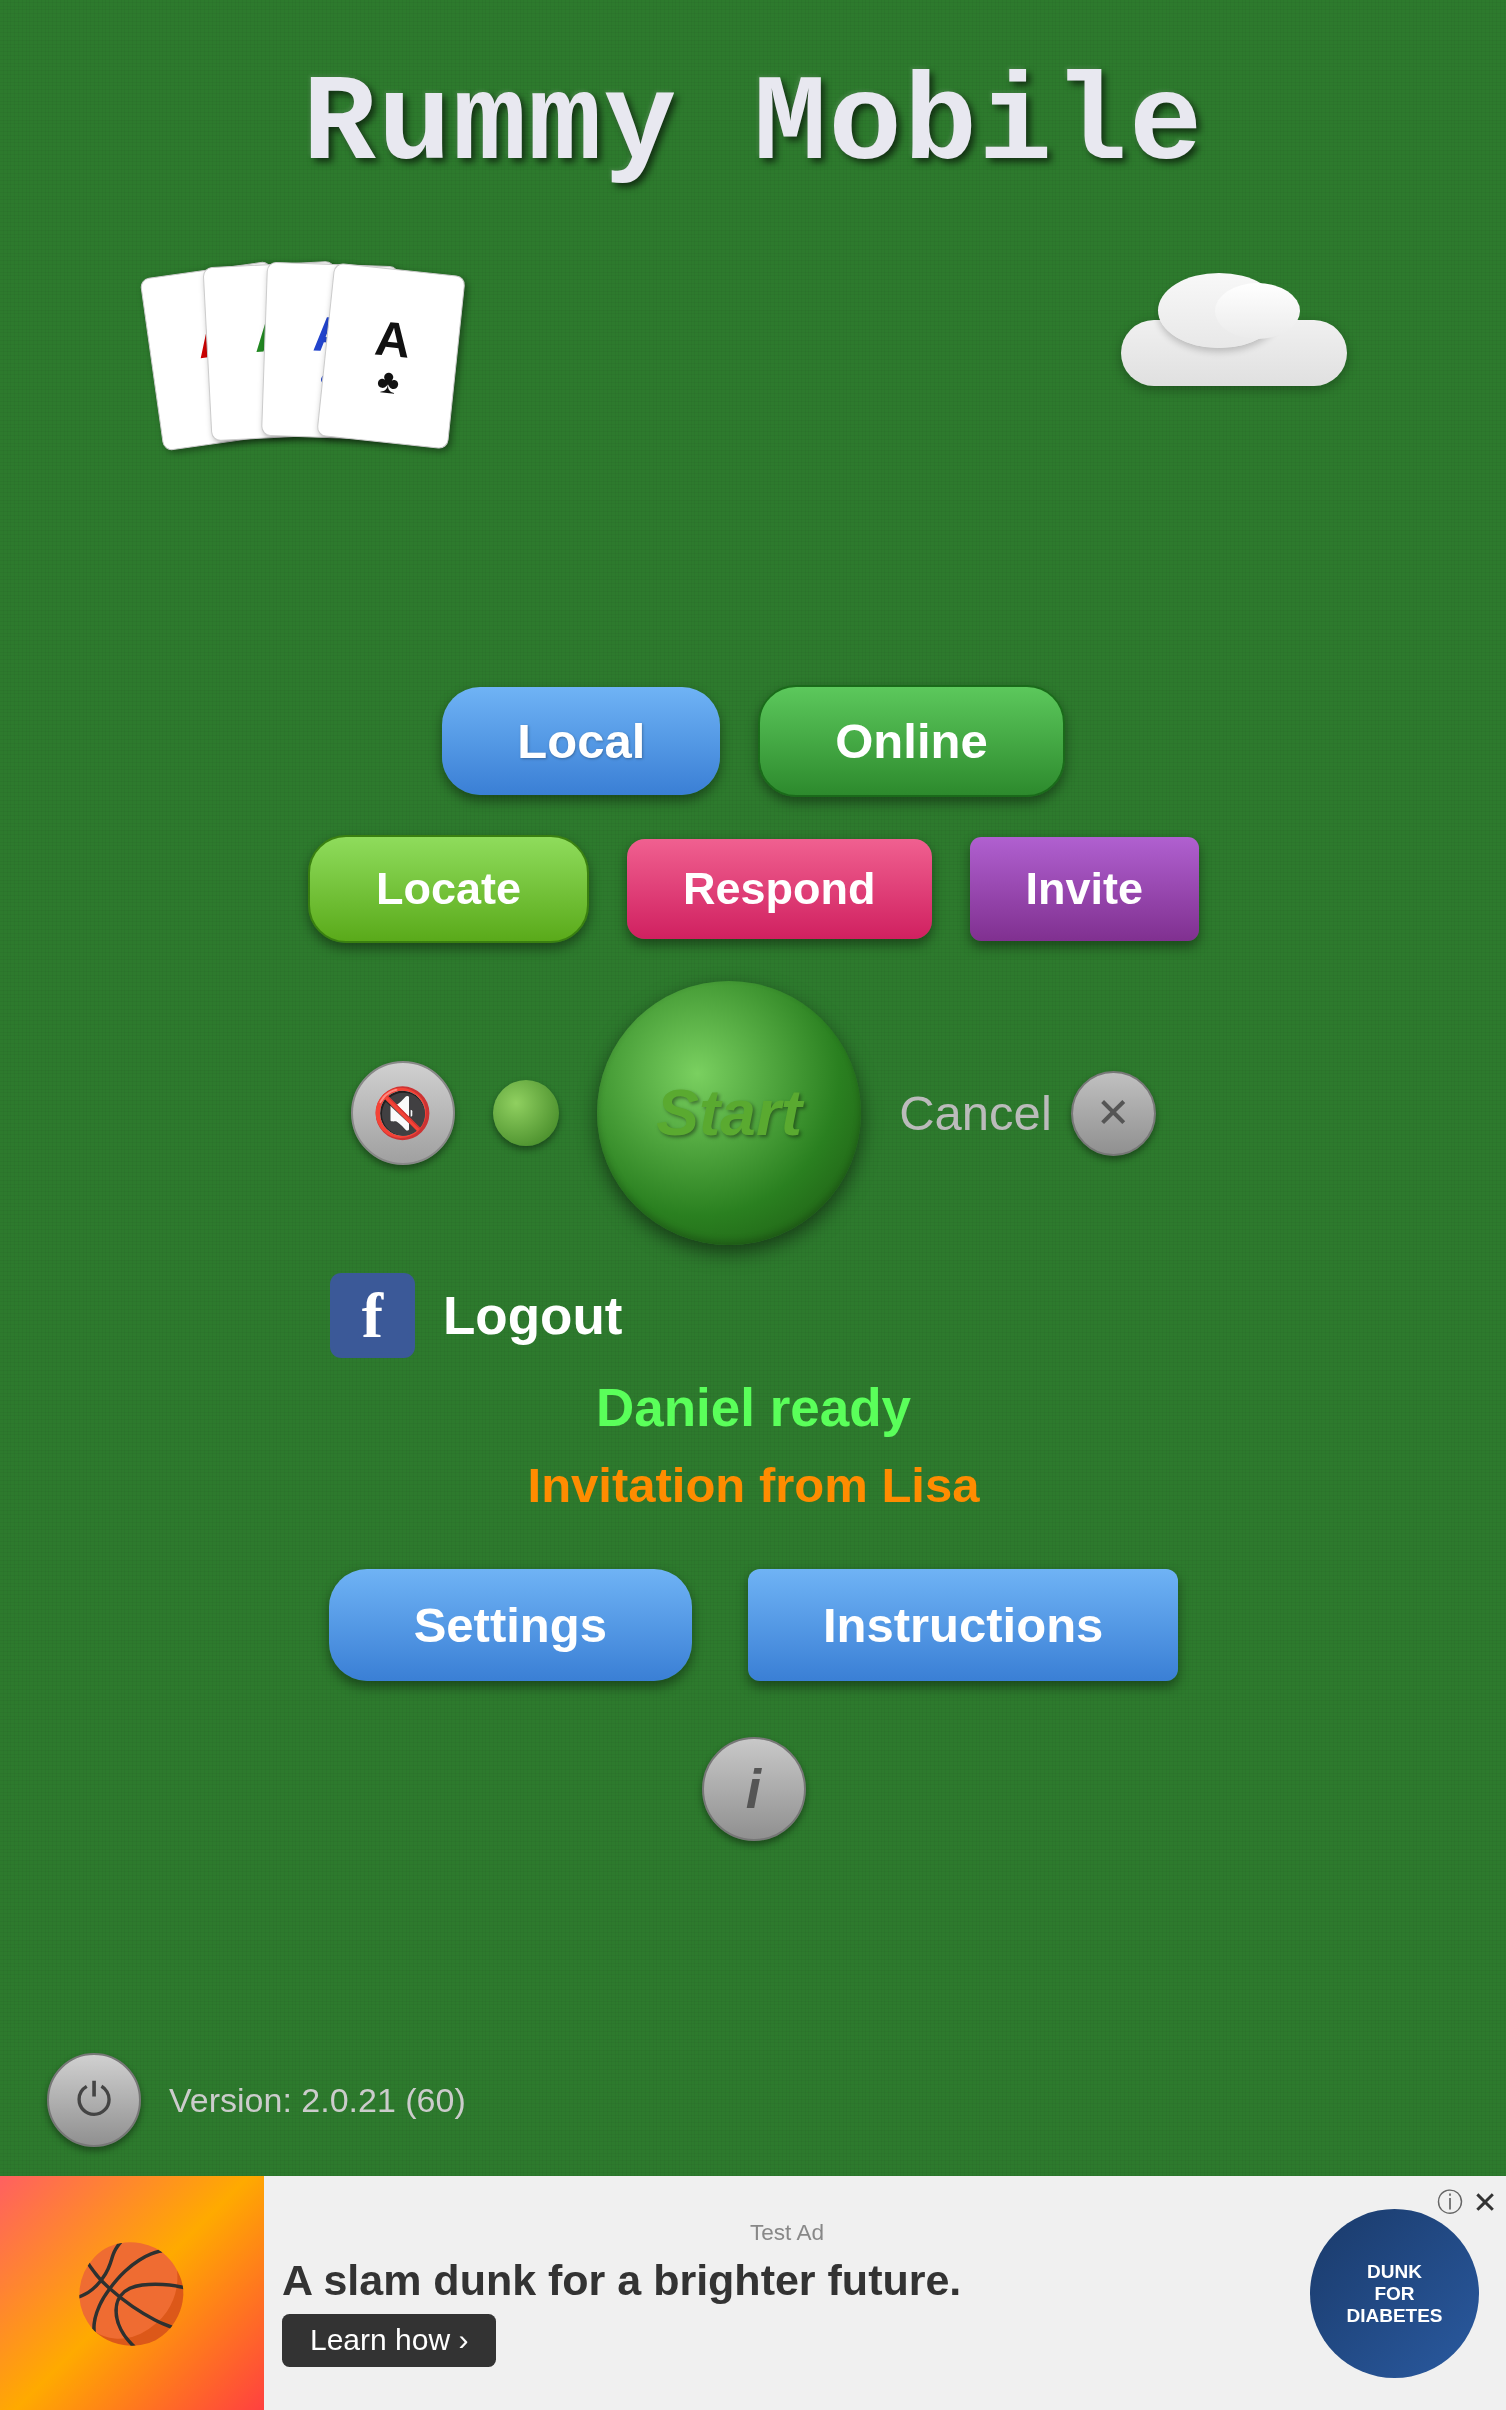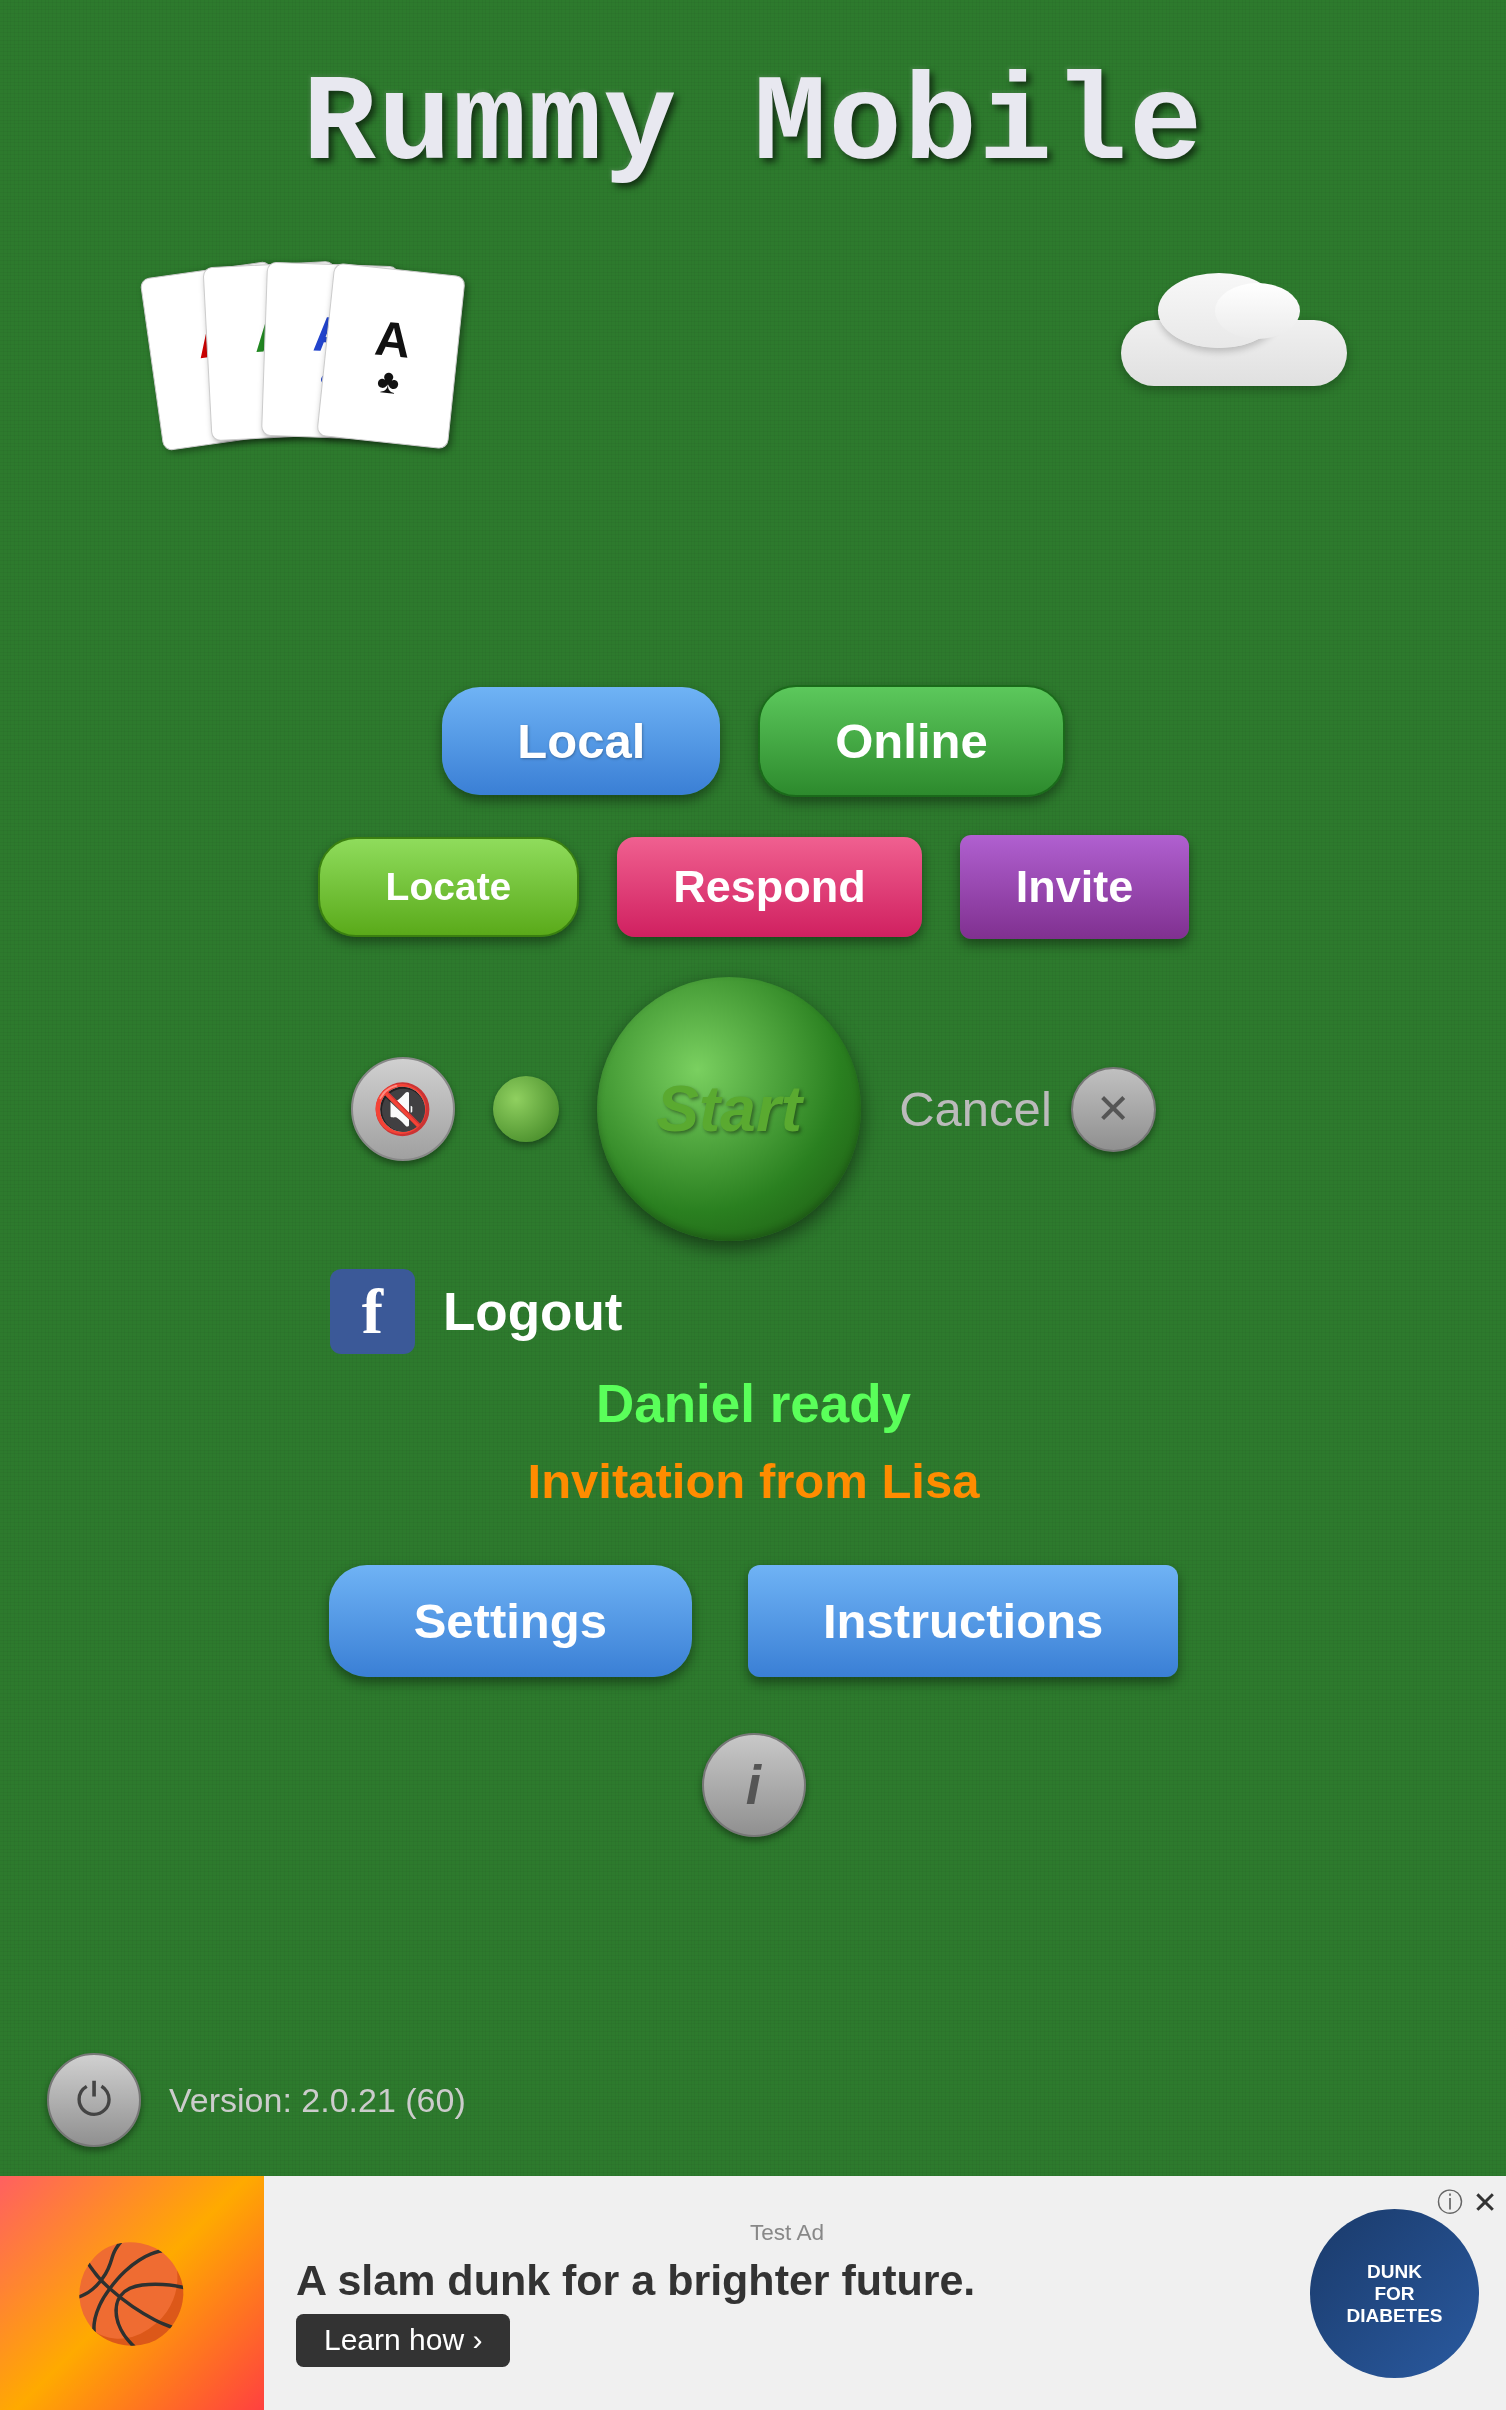--- a/index.html
+++ b/index.html
@@ -179,21 +179,21 @@
       cursor: pointer;
       box-shadow: 0 5.6px 11.3px rgba(0,0,0,0.4);
     }
 
     .btn-locate {
       background: linear-gradient(180deg, #8fdc5c 0%, #5aaa1a 100%);
       color: white;
       border: 2.8px solid #3a8010;
       border-radius: 38px;
       padding: 26px 66px;
-      font-size: 39px;
+      font-size: 45px;
       font-weight: bold;
       cursor: pointer;
       box-shadow: 0 5.6px 11.3px rgba(0,0,0,0.4);
     }
 
     .btn-respond {
       background: linear-gradient(180deg, #f06090 0%, #d02060 100%);
       color: white;
       border: none;
       border-radius: 18px;
@@ -457,21 +457,21 @@
       background: linear-gradient(135deg, #ff6060 0%, #ffaa00 50%, #ff4040 100%);
       display: flex;
       align-items: center;
       justify-content: center;
       overflow: hidden;
       flex-shrink: 0;
     }
 
     .ad-content {
       flex: 1;
-      padding: 19px 32px;
+      padding: 19px 18px;
       display: flex;
       flex-direction: column;
       gap: 9.4px;
     }
 
     .ad-test-label {
       font-size: 22.6px;
       color: #888;
       text-align: center;
     }

